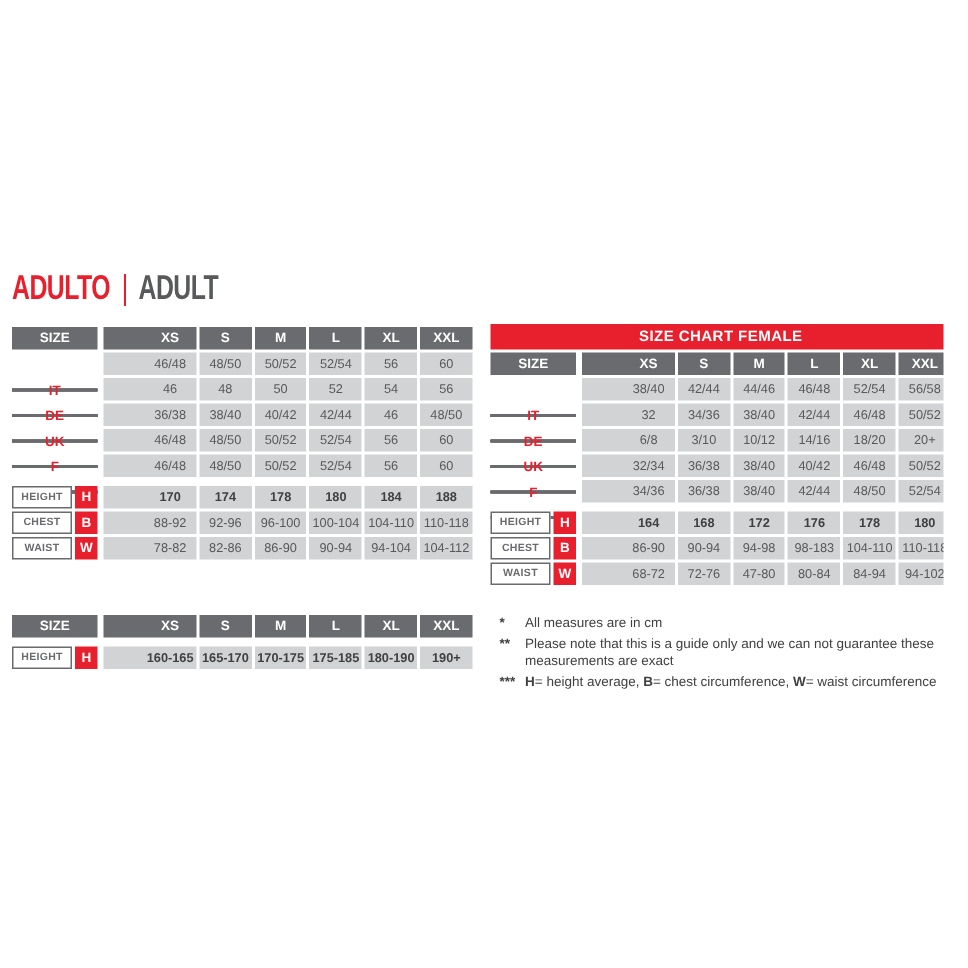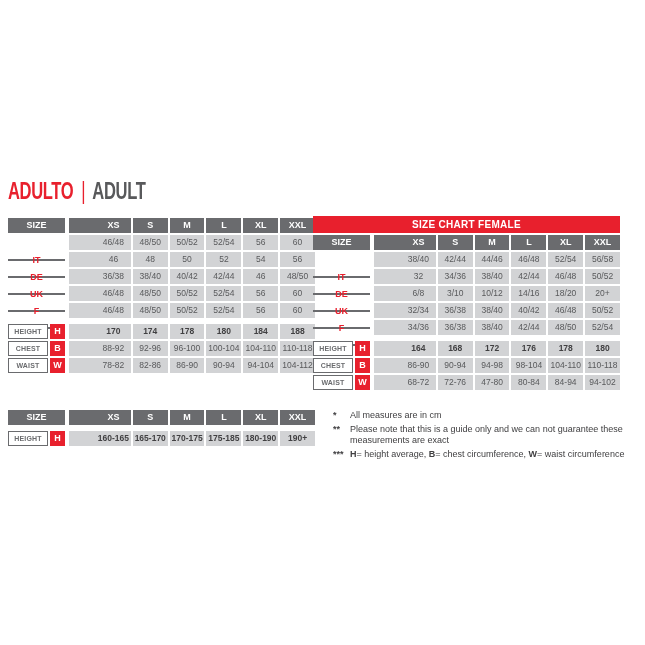--- a/index.html
+++ b/index.html
@@ -17,21 +17,21 @@
   .page-title{position:absolute;left:8px;top:178px;white-space:nowrap;
     transform:scaleX(0.72);transform-origin:left center;
     font-size:23px;font-weight:bold;letter-spacing:-0.5px;}
   .pt-red{color:var(--red);}
   .pt-div{color:var(--red);font-weight:normal;margin:0 5px;}
   .pt-gray{color:var(--txt);}
 
   
   .tblock{position:absolute;width:307px;}
   #tbl-male{left:8px;top:216px;}
-  #tbl-female{left:313px;top:216px;text-align:center;}
+  #tbl-female{left:327px;top:216px;text-align:center;}
   #tbl-unisex{left:8px;top:408px;}
 
   .tbar{height:17px;margin-bottom:1px;background:var(--red);color:#fff;
     display:flex;align-items:center;justify-content:center;
     font-size:10px;font-weight:bold;letter-spacing:0.3px;}
   .row{display:flex;height:15px;margin-top:2px;}
   .row.msep{margin-top:6px;}
   .cell{display:flex;align-items:center;justify-content:center;line-height:1;}
   .lab{width:57px;margin-right:4px;}
   .val{flex:1;margin-left:2px;}
@@ -226,21 +226,21 @@
         <div class="cell val data b">180</div>
       </div>
       <div class="row">
         <div class="labwrap">
           <div class="cell mlab">CHEST</div>
           <div class="cell badge">B</div>
         </div>
         <div class="cell val data first">86-90</div>
         <div class="cell val data">90-94</div>
         <div class="cell val data">94-98</div>
-        <div class="cell val data">98-104</div>
+        <div class="cell val data">98-183</div>
         <div class="cell val data">104-110</div>
         <div class="cell val data">110-118</div>
       </div>
       <div class="row">
         <div class="labwrap">
           <div class="cell mlab">WAIST</div>
           <div class="cell badge">W</div>
         </div>
         <div class="cell val data first">68-72</div>
         <div class="cell val data">72-76</div>

